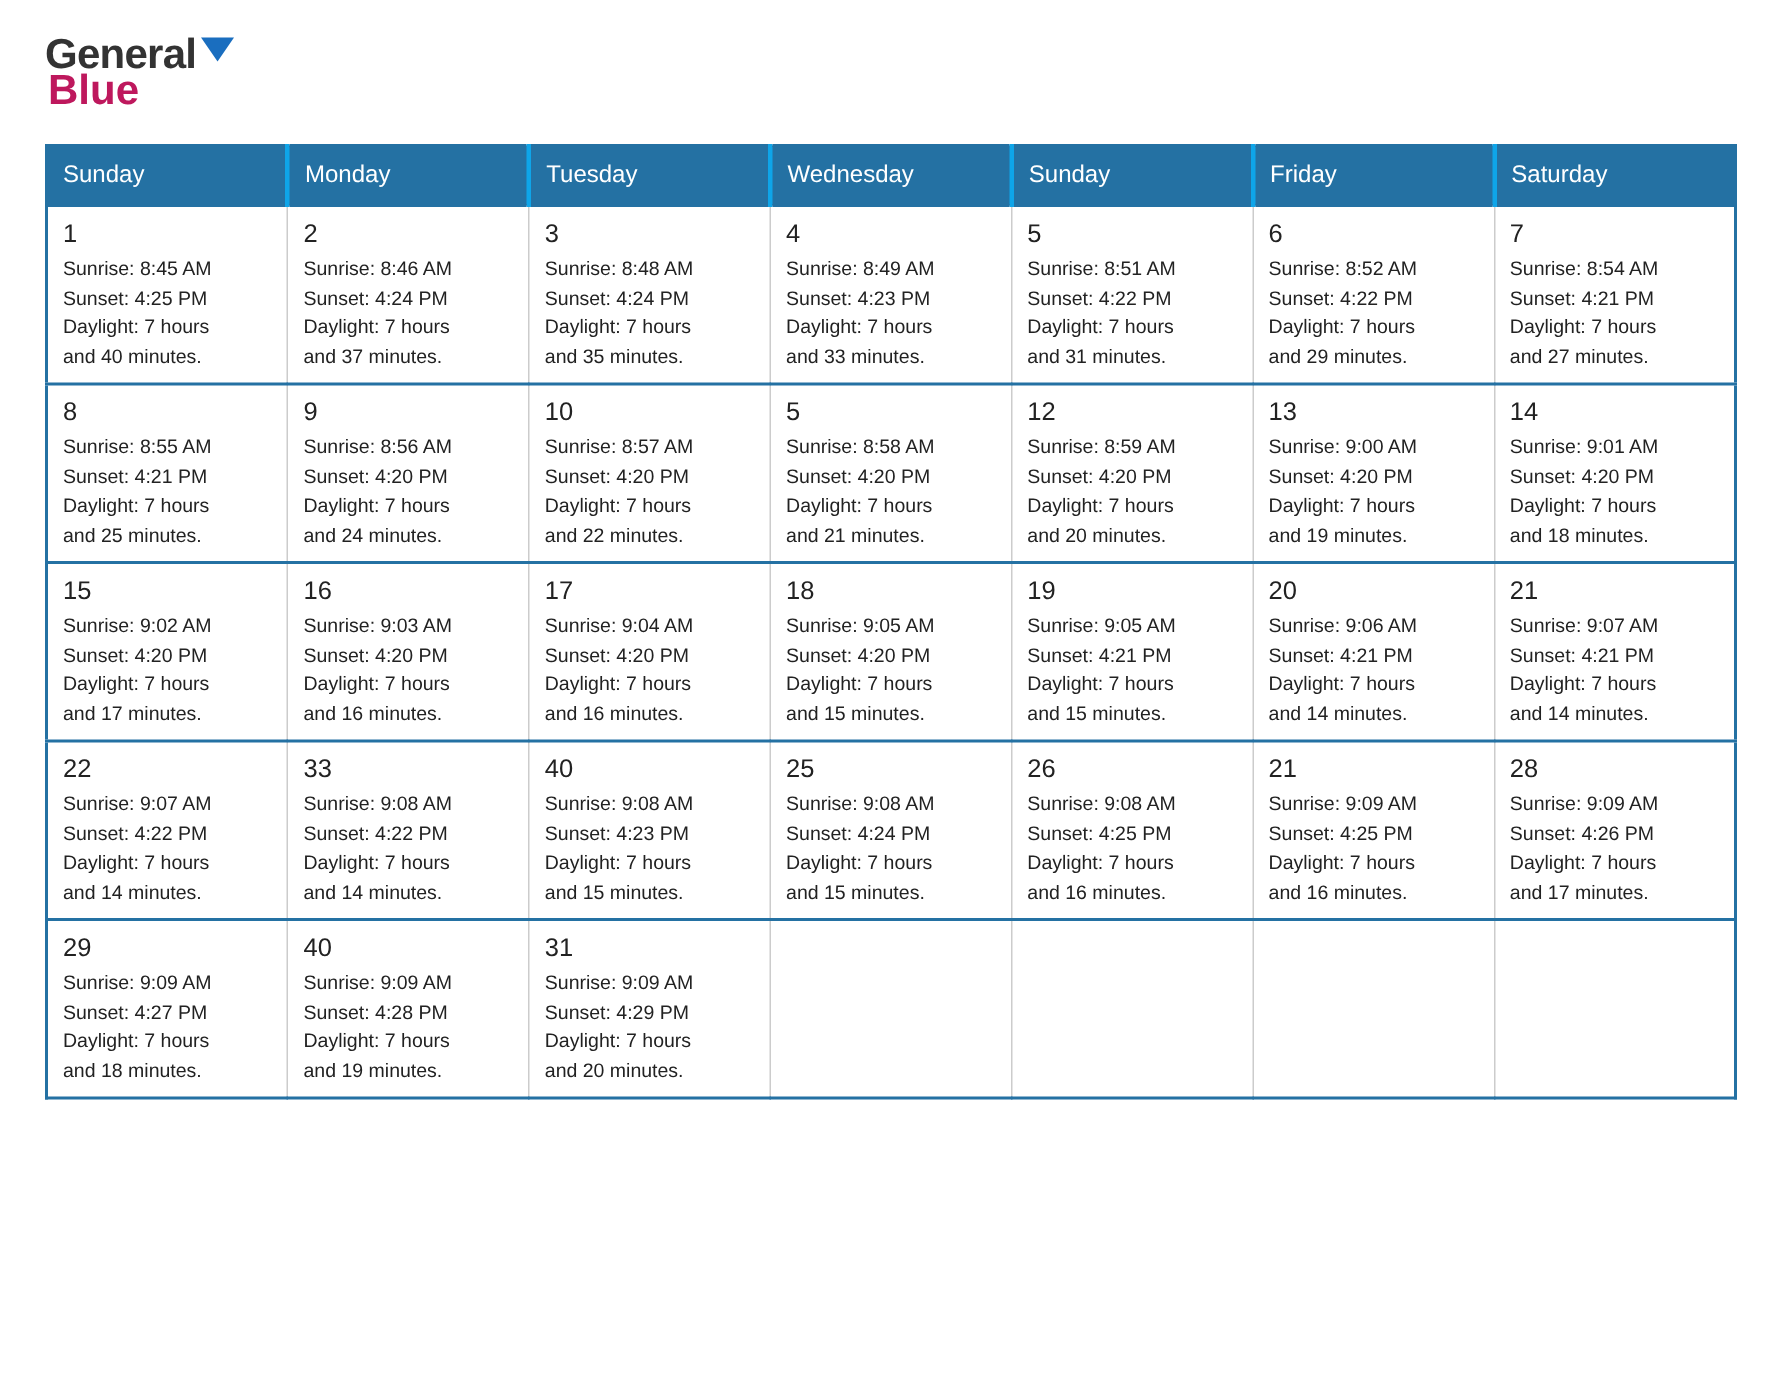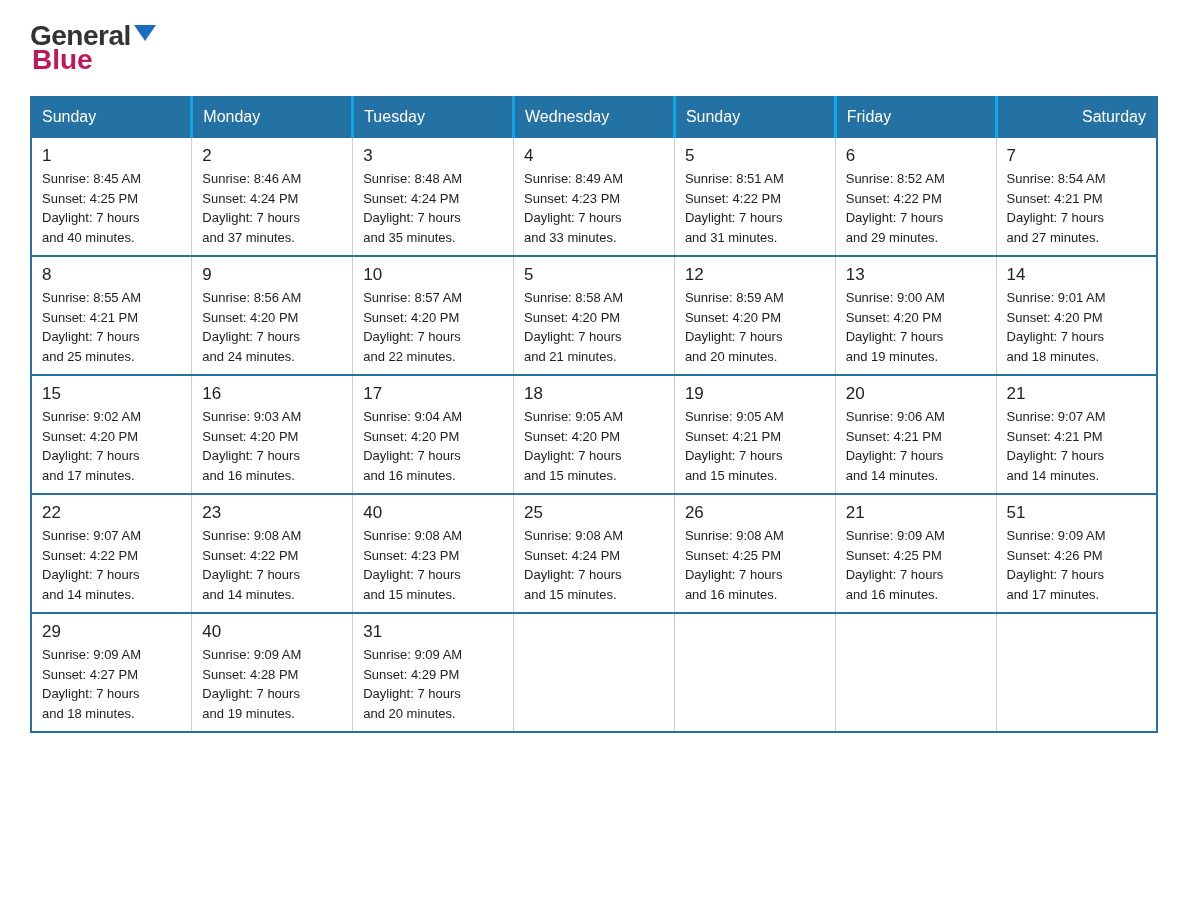--- a/index.html
+++ b/index.html
@@ -59,21 +59,20 @@
     }
     thead th {
       padding: 10px 10px;
       font-size: 16px;
       font-weight: normal;
       text-align: left;
       border-right: 3px solid #0ea5e9;
     }
     thead th:last-child {
       border-right: none;
-      text-align: right;
     }
     tbody tr {
       border-top: 2px solid #2471a3;
       vertical-align: top;
     }
     tbody td {
       padding: 8px 10px;
       font-size: 13.5px;
       color: #222;
       border-right: 1px solid #ccc;
@@ -222,41 +221,41 @@
           <span class="day-num">21</span>
           <div class="day-info">Sunrise: 9:07 AM<br>Sunset: 4:21 PM<br>Daylight: 7 hours<br>and 14 minutes.</div>
         </td>
       </tr>
       <tr>
         <td>
           <span class="day-num">22</span>
           <div class="day-info">Sunrise: 9:07 AM<br>Sunset: 4:22 PM<br>Daylight: 7 hours<br>and 14 minutes.</div>
         </td>
         <td>
-          <span class="day-num">23</span>
+          <span class="day-num">33</span>
           <div class="day-info">Sunrise: 9:08 AM<br>Sunset: 4:22 PM<br>Daylight: 7 hours<br>and 14 minutes.</div>
         </td>
         <td>
           <span class="day-num">40</span>
           <div class="day-info">Sunrise: 9:08 AM<br>Sunset: 4:23 PM<br>Daylight: 7 hours<br>and 15 minutes.</div>
         </td>
         <td>
           <span class="day-num">25</span>
           <div class="day-info">Sunrise: 9:08 AM<br>Sunset: 4:24 PM<br>Daylight: 7 hours<br>and 15 minutes.</div>
         </td>
         <td>
           <span class="day-num">26</span>
           <div class="day-info">Sunrise: 9:08 AM<br>Sunset: 4:25 PM<br>Daylight: 7 hours<br>and 16 minutes.</div>
         </td>
         <td>
           <span class="day-num">21</span>
           <div class="day-info">Sunrise: 9:09 AM<br>Sunset: 4:25 PM<br>Daylight: 7 hours<br>and 16 minutes.</div>
         </td>
         <td>
-          <span class="day-num">51</span>
+          <span class="day-num">28</span>
           <div class="day-info">Sunrise: 9:09 AM<br>Sunset: 4:26 PM<br>Daylight: 7 hours<br>and 17 minutes.</div>
         </td>
       </tr>
       <tr>
         <td>
           <span class="day-num">29</span>
           <div class="day-info">Sunrise: 9:09 AM<br>Sunset: 4:27 PM<br>Daylight: 7 hours<br>and 18 minutes.</div>
         </td>
         <td>
           <span class="day-num">40</span>

